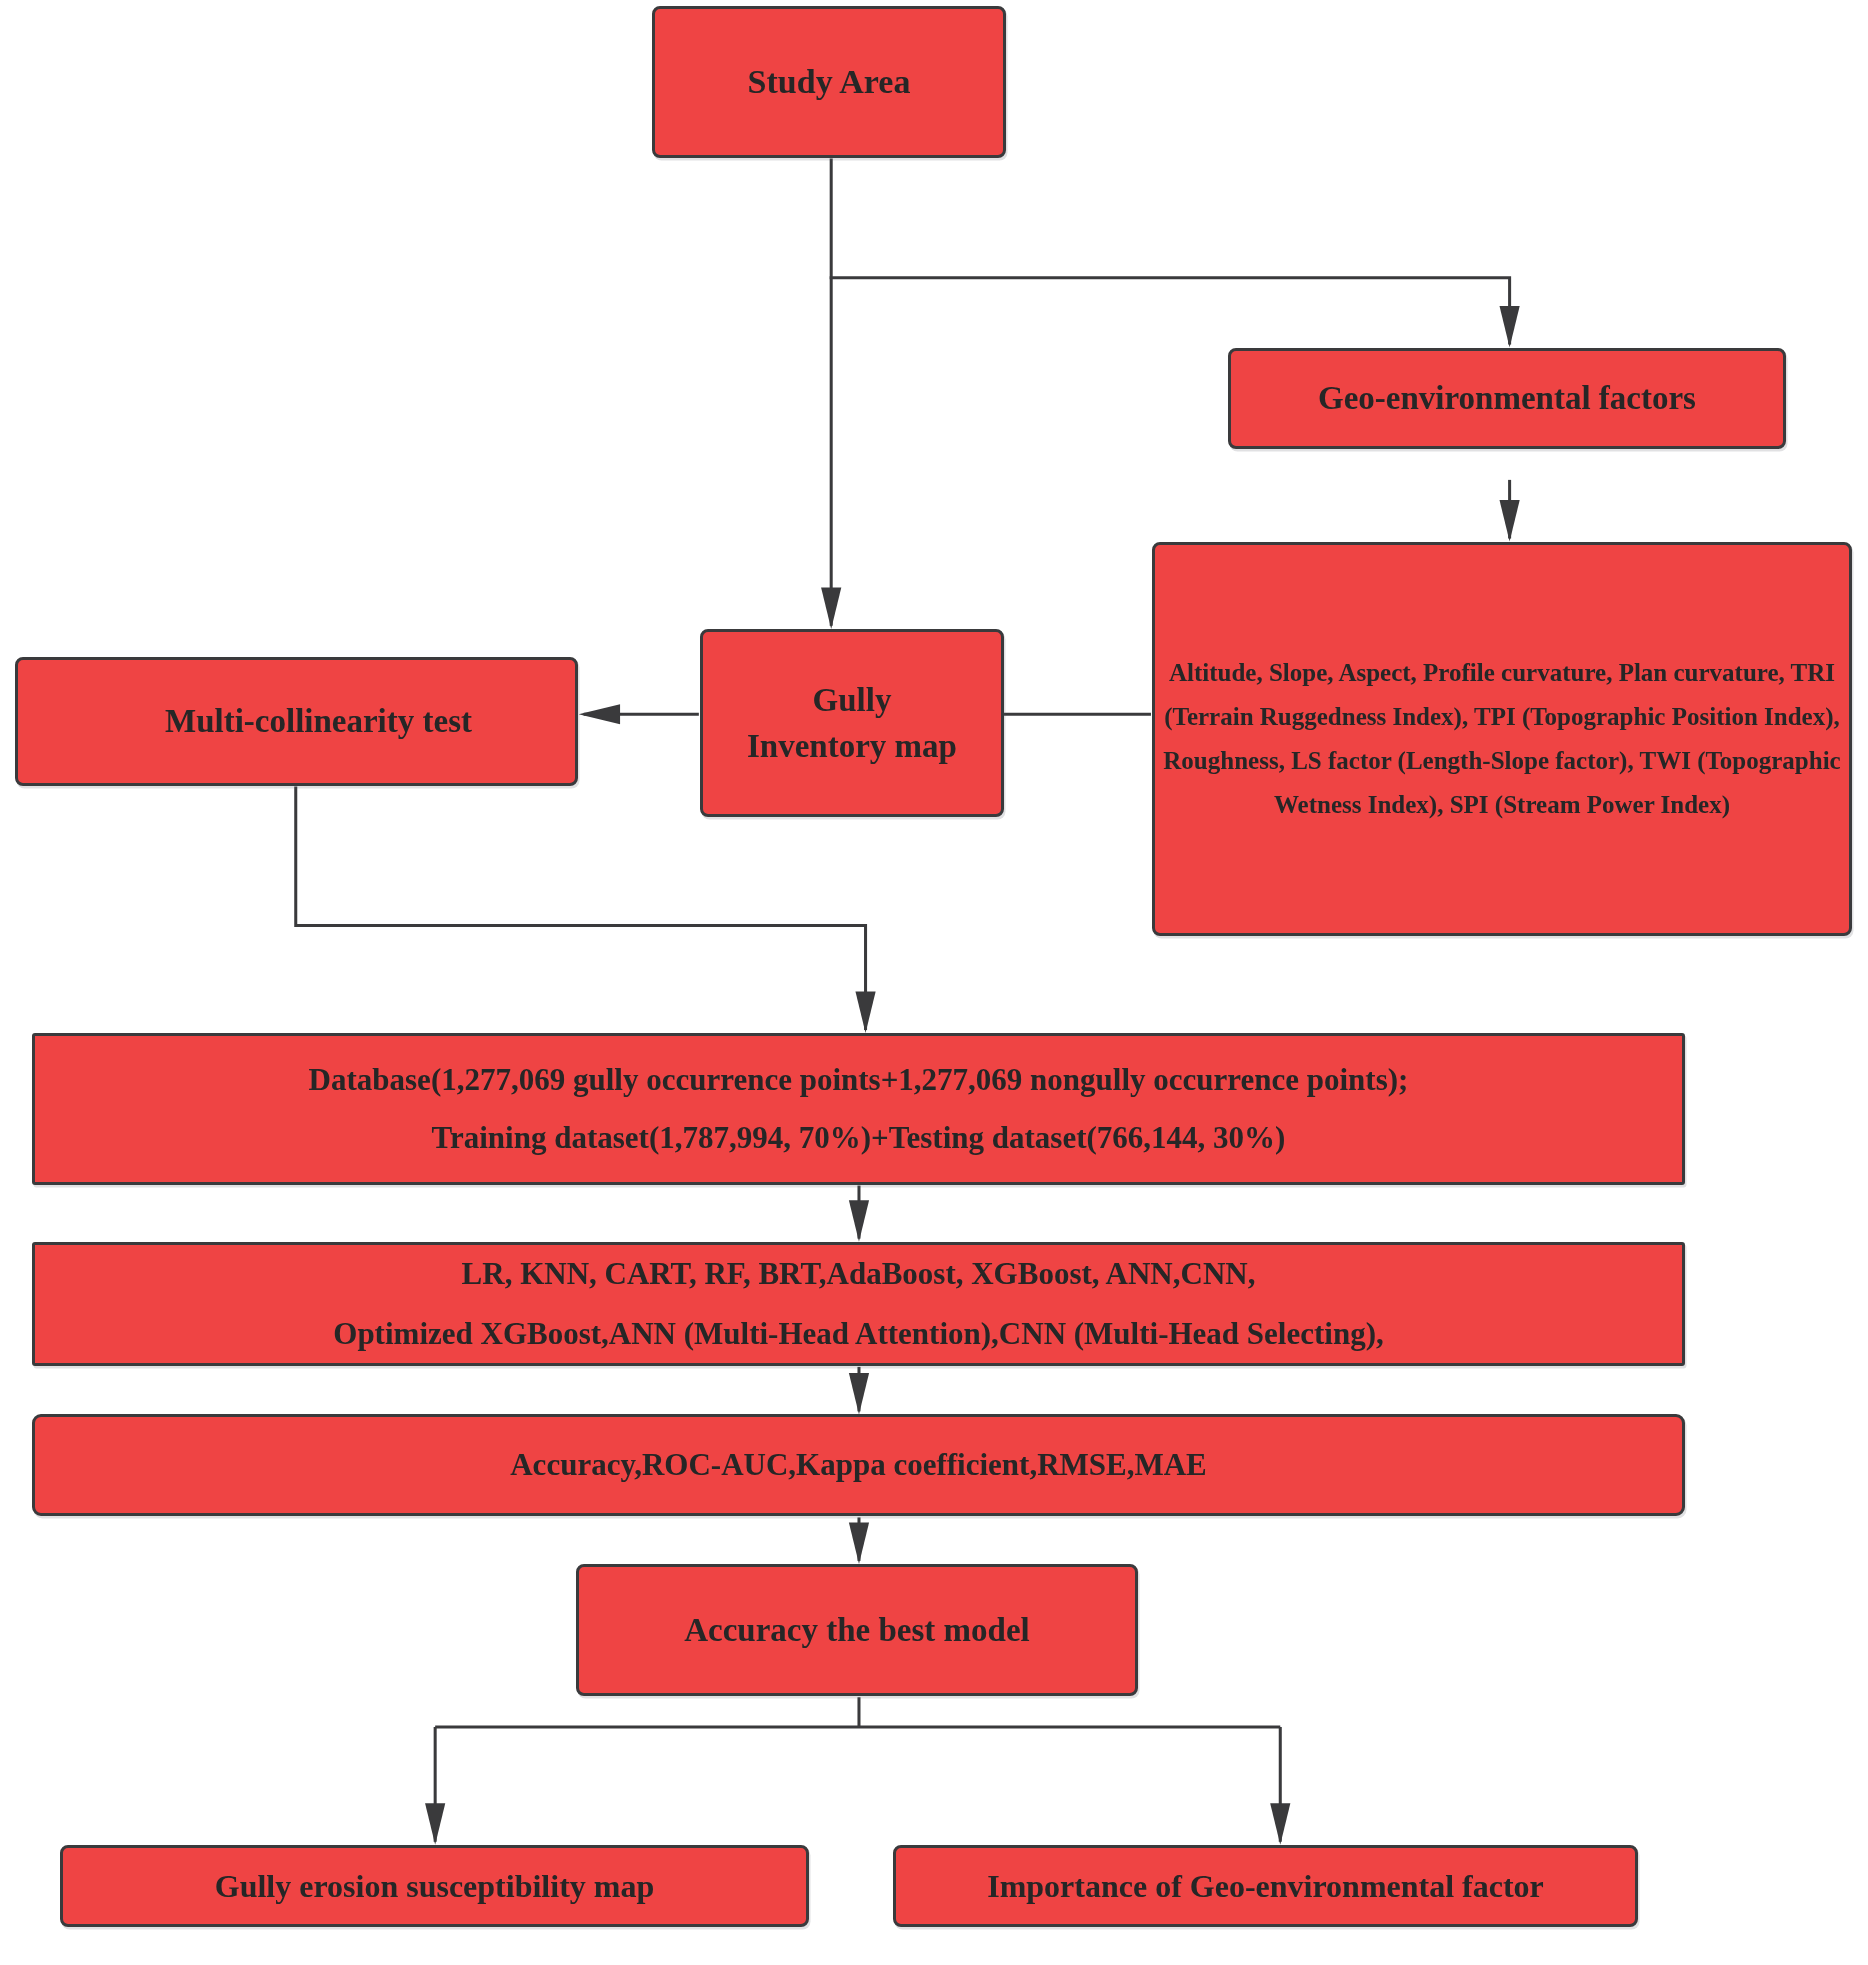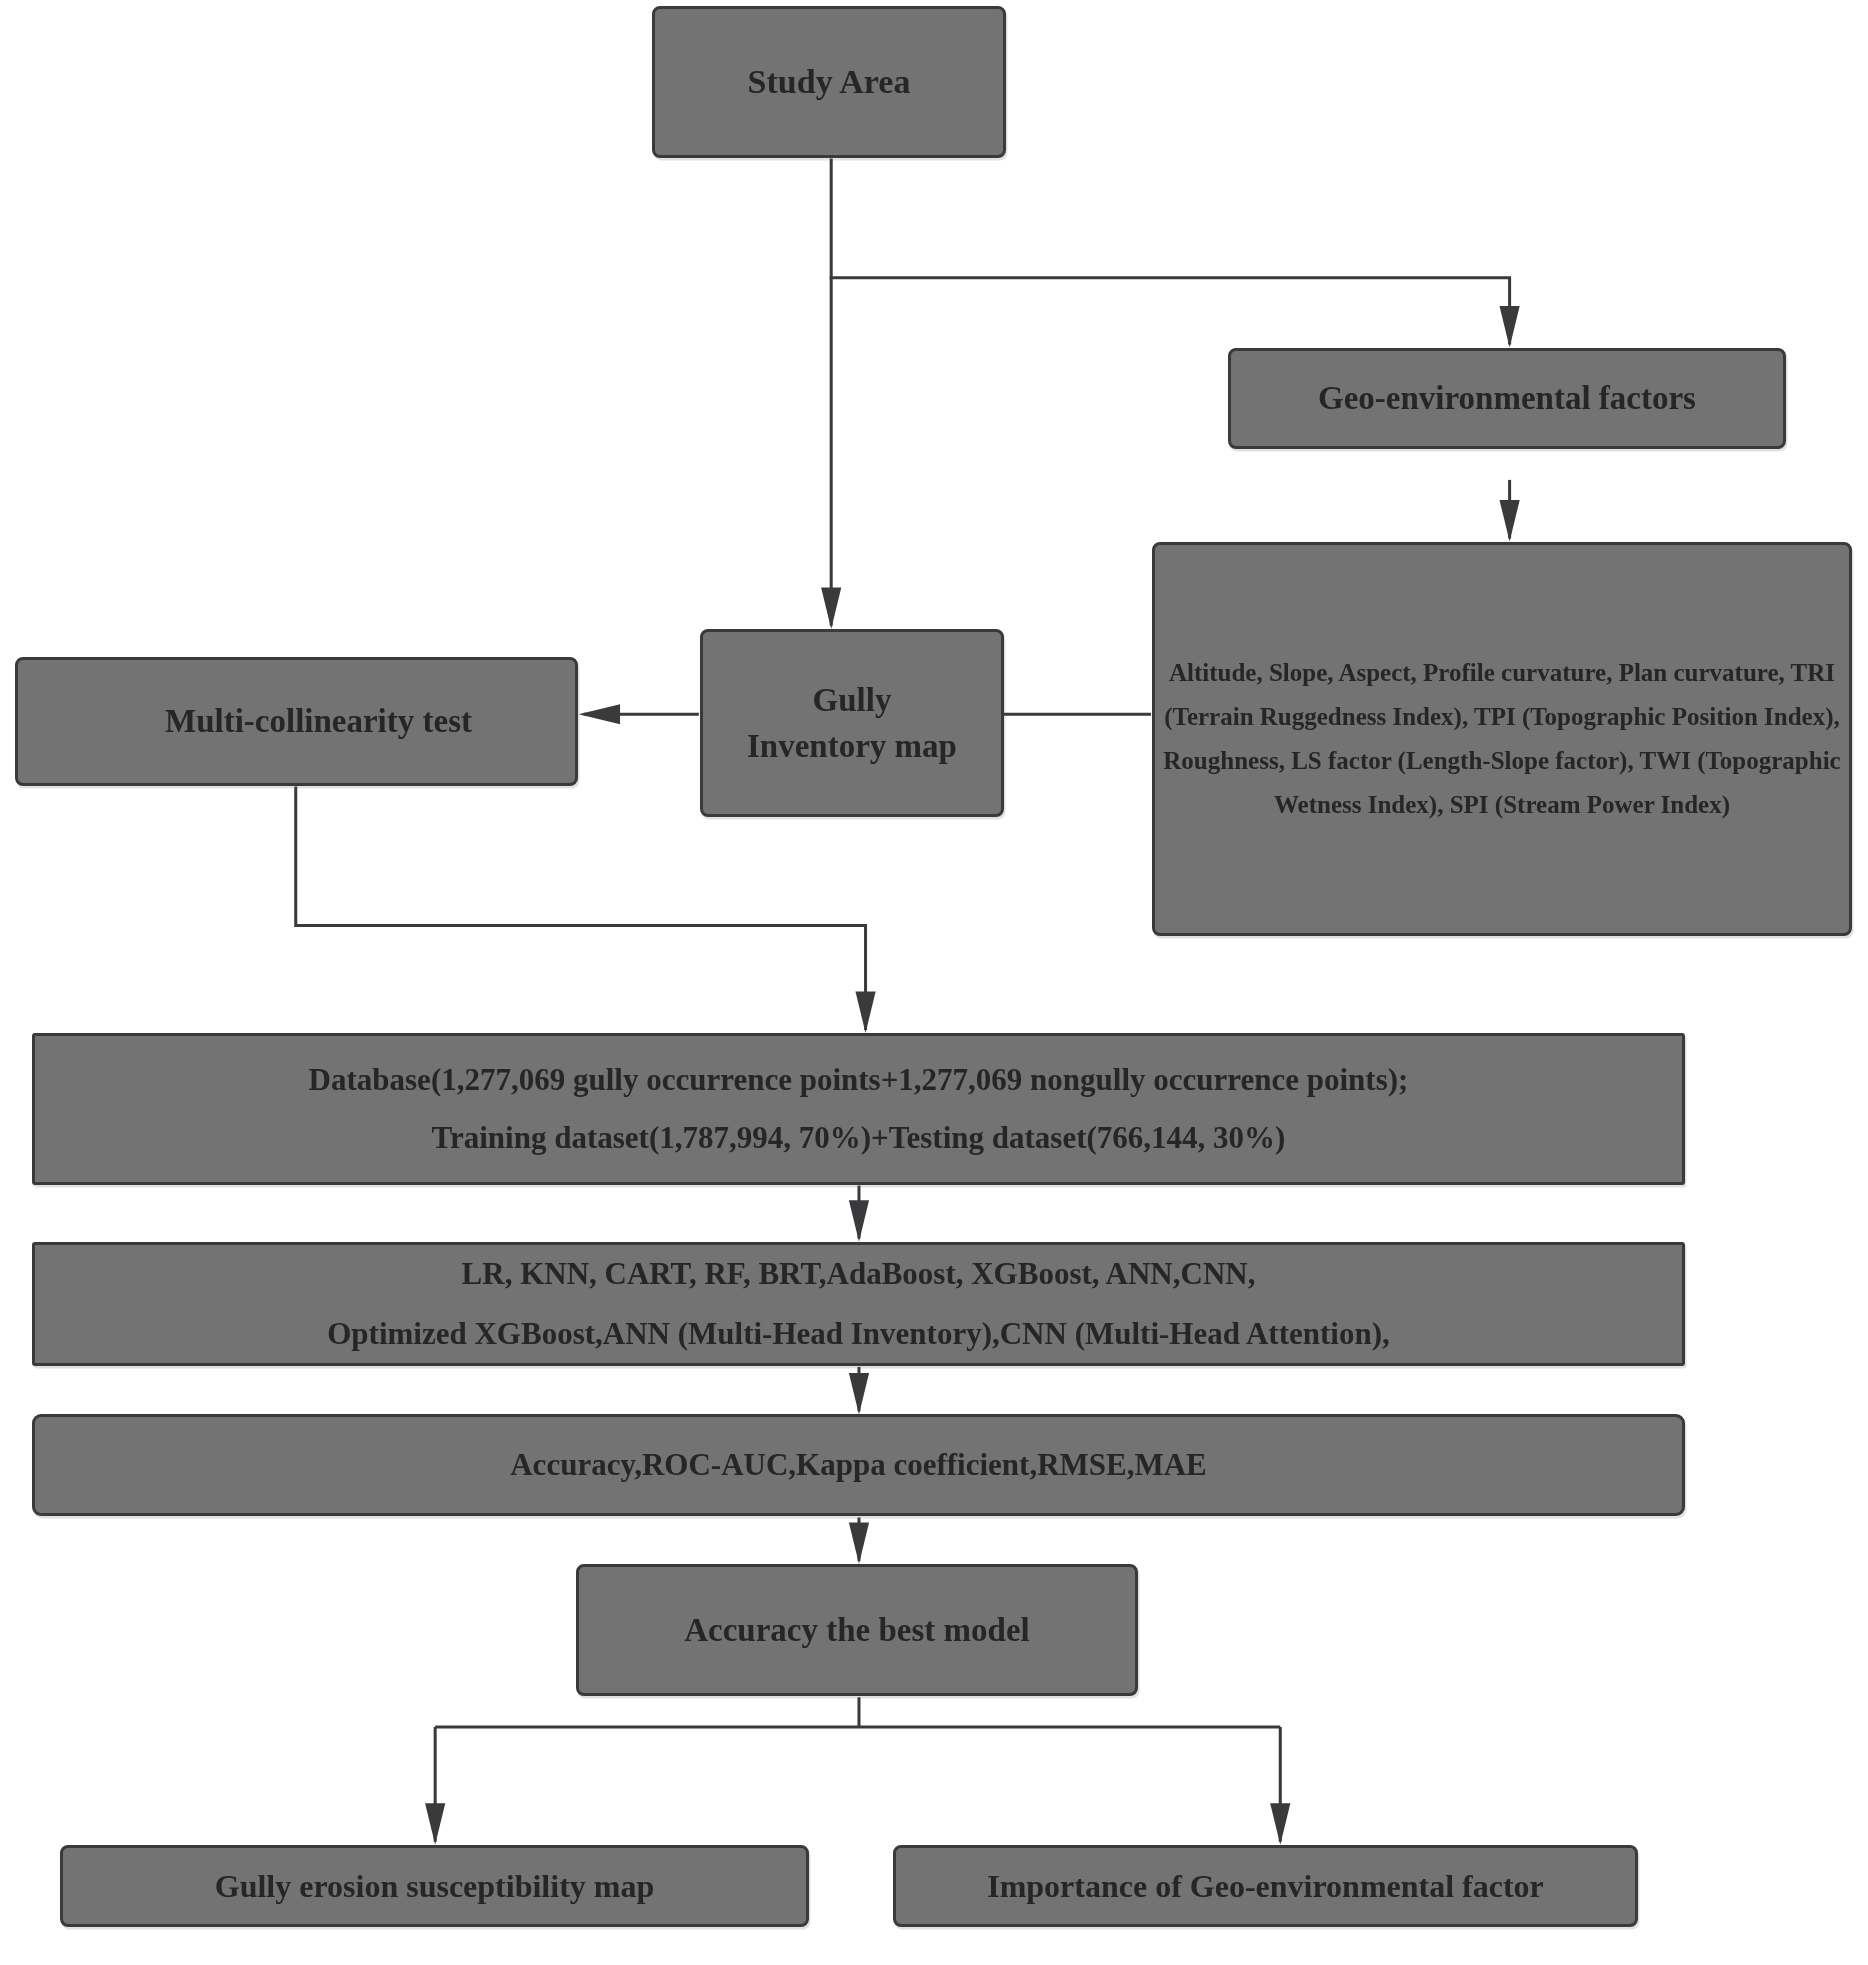--- a/index.html
+++ b/index.html
@@ -13,21 +13,21 @@
     height: 1965px;
     background: #ffffff;
     font-family: "Liberation Serif", "DejaVu Serif", serif;
     overflow: hidden;
   }
   .node {
     position: absolute;
     box-sizing: border-box;
     border: 3px solid #3a3a3c;
     border-radius: 8px;
-    background: #737373;
+    background: #ef4444;
     color: #262626;
     font-weight: bold;
     display: flex;
     flex-direction: column;
     align-items: center;
     justify-content: center;
     text-align: center;
     box-shadow: 1.5px 2.5px 0 rgba(90,90,100,0.18);
     z-index: 2;
   }
@@ -121,21 +121,21 @@
     <span class="ln">Multi-collinearity test</span>
   </div>
 
   <div class="node" id="database">
     <span class="ln">Database(1,277,069 gully occurrence points+1,277,069 nongully occurrence points);</span>
     <span class="ln">Training dataset(1,787,994, 70%)+Testing dataset(766,144, 30%)</span>
   </div>
 
   <div class="node" id="models">
     <span class="ln">LR, KNN, CART, RF, BRT,AdaBoost, XGBoost, ANN,CNN,</span>
-    <span class="ln">Optimized XGBoost,ANN (Multi-Head Inventory),CNN (Multi-Head Attention),</span>
+    <span class="ln">Optimized XGBoost,ANN (Multi-Head Attention),CNN (Multi-Head Selecting),</span>
   </div>
 
   <div class="node" id="metrics">
     <span class="ln">Accuracy,ROC-AUC,Kappa coefficient,RMSE,MAE</span>
   </div>
 
   <div class="node" id="selecting">
     <span class="ln">Accuracy the best model</span>
   </div>
 

